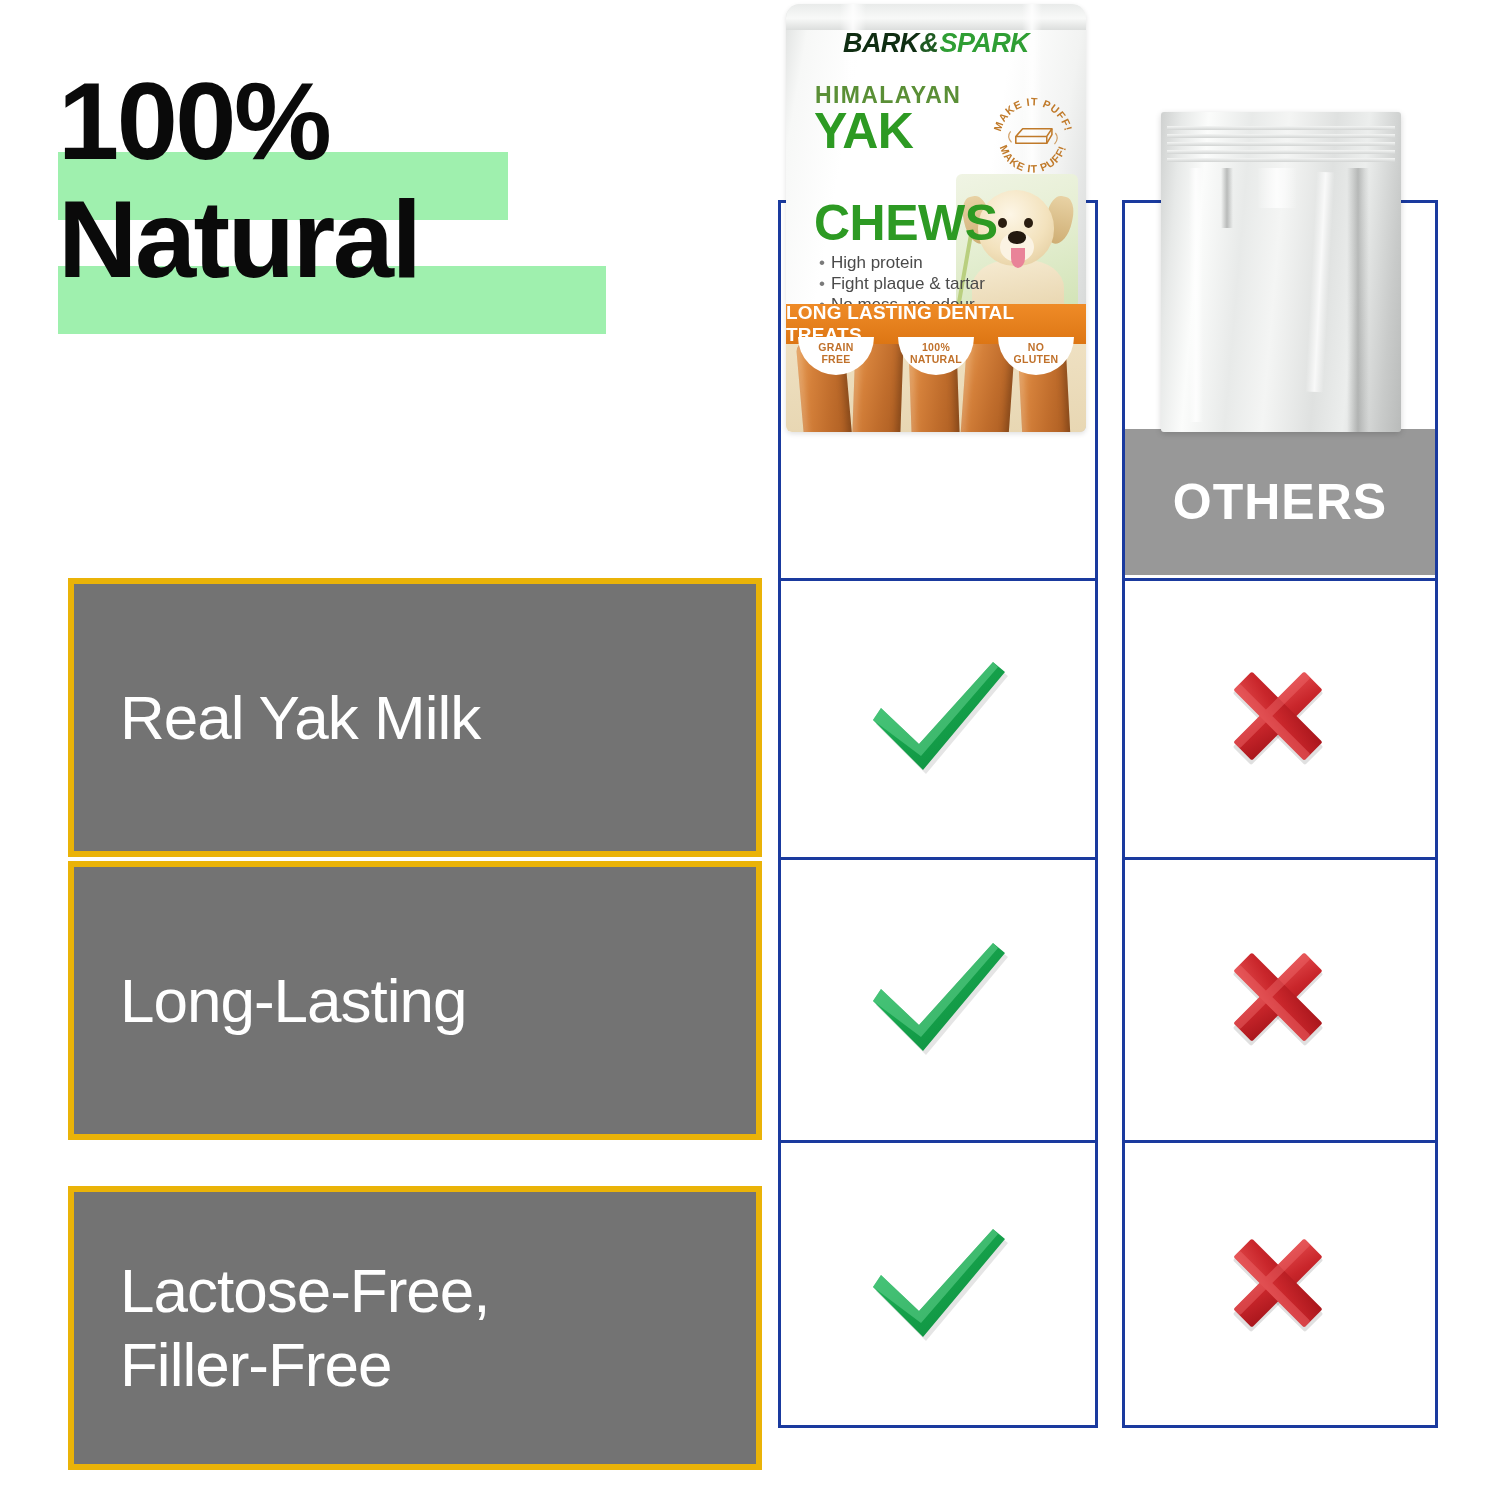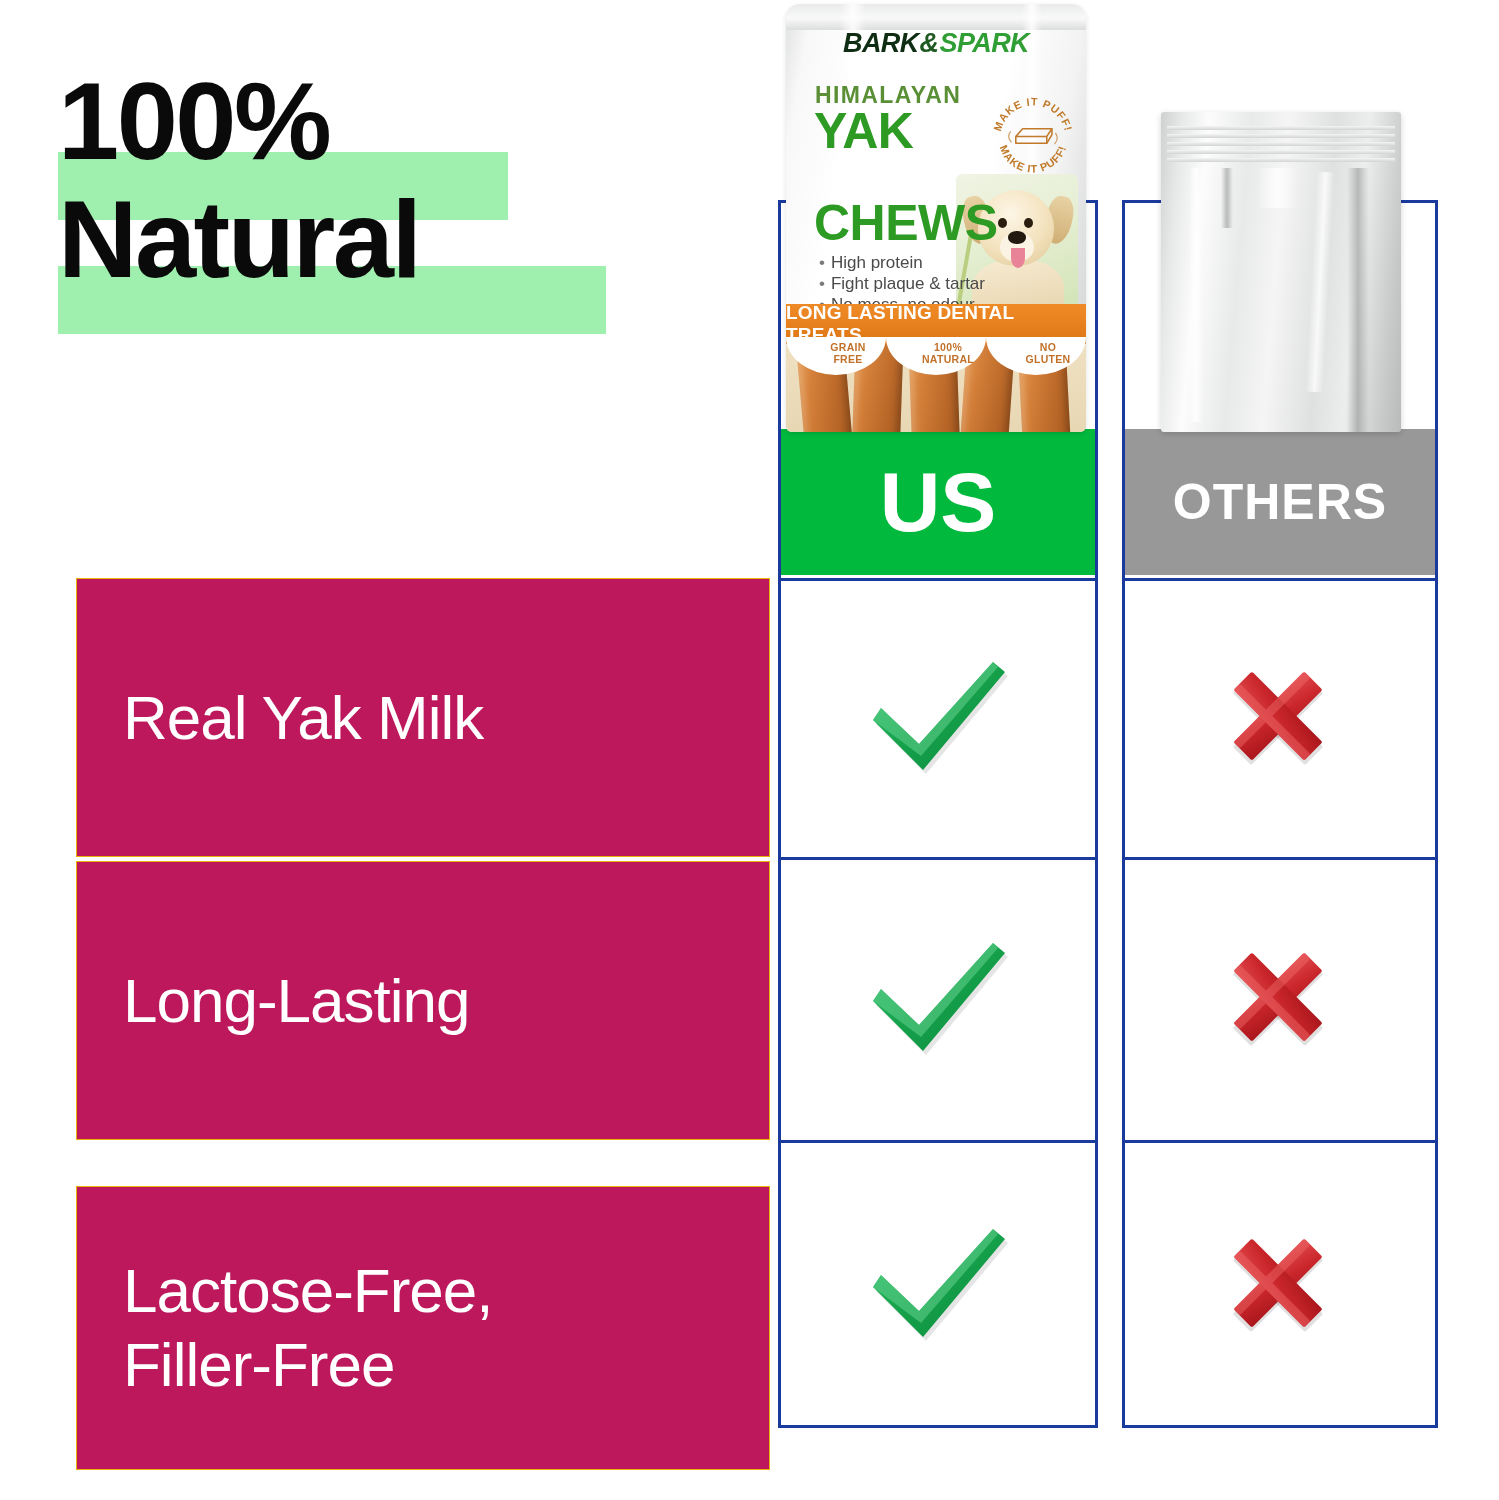--- a/index.html
+++ b/index.html
@@ -37,24 +37,24 @@
     position: absolute;
     z-index: 1;
     background: #9ff0ae;
   }
   #hi1 { left: 0px;  top: 90px;  width: 450px; height: 68px; }
   #hi2 { left: 0px;  top: 86px;  width: 548px; height: 68px; }
 
   
   .feature-box {
     position: absolute;
-    left: 76px;
+    left: 68px;
     width: 694px;
-    background: #be185d;
-    border: 1px solid #eab308;
+    background: #737373;
+    border: 6px solid #eab308;
     box-sizing: border-box;
     display: flex;
     align-items: center;
   }
   .feature-label {
     color: #ffffff;
     font-size: 62px;
     line-height: 74px;
     font-weight: 400;
     letter-spacing: -1px;
@@ -350,21 +350,20 @@
     text-align: center;
     font-size: 10.5px;
     line-height: 12px;
     font-weight: 700;
     color: #c0712b;
     letter-spacing: .3px;
     background: #ffffff;
     border-radius: 0 0 50% 50% / 0 0 100% 100%;
     height: 34px;
     white-space: pre-line;
-    padding-left: 24px;
   }
 
   
   #pouch-other {
     position: absolute;
     left: 1161px;
     top: 112px;
     width: 240px;
     height: 320px;
     z-index: 5;
@@ -415,23 +414,20 @@
 </div>
 <div class="feature-box" id="feature-1">
   <div class="feature-label">Long-Lasting</div>
 </div>
 <div class="feature-box" id="feature-2">
   <div class="feature-label">Lactose-Free,
 Filler-Free</div>
 </div>
 
 <div class="col" id="col-us">
-  <div class="col-header" id="hdr-us">
-    <span class="col-header-label">US</span>
-  </div>
 
   <div class="mark-cell" id="us-cell-0">
     <svg class="mark-check" viewBox="0 0 150 130">
       <defs>
         <linearGradient id="gchk" x1="0" y1="0" x2="1" y2="1">
           <stop offset="0" stop-color="#2cc269"></stop>
             <stop offset="0.5" stop-color="#15a04a"></stop>
             <stop offset="1" stop-color="#0c8b3d"></stop>
         </linearGradient>
       </defs>

